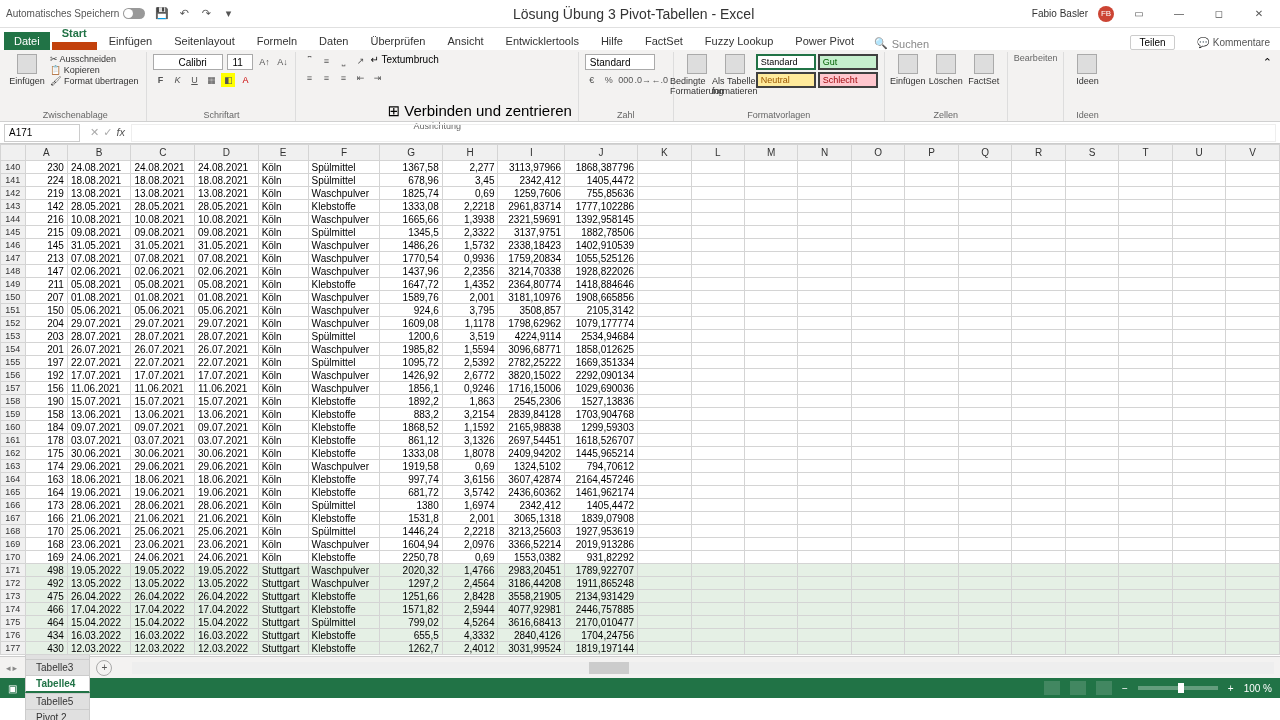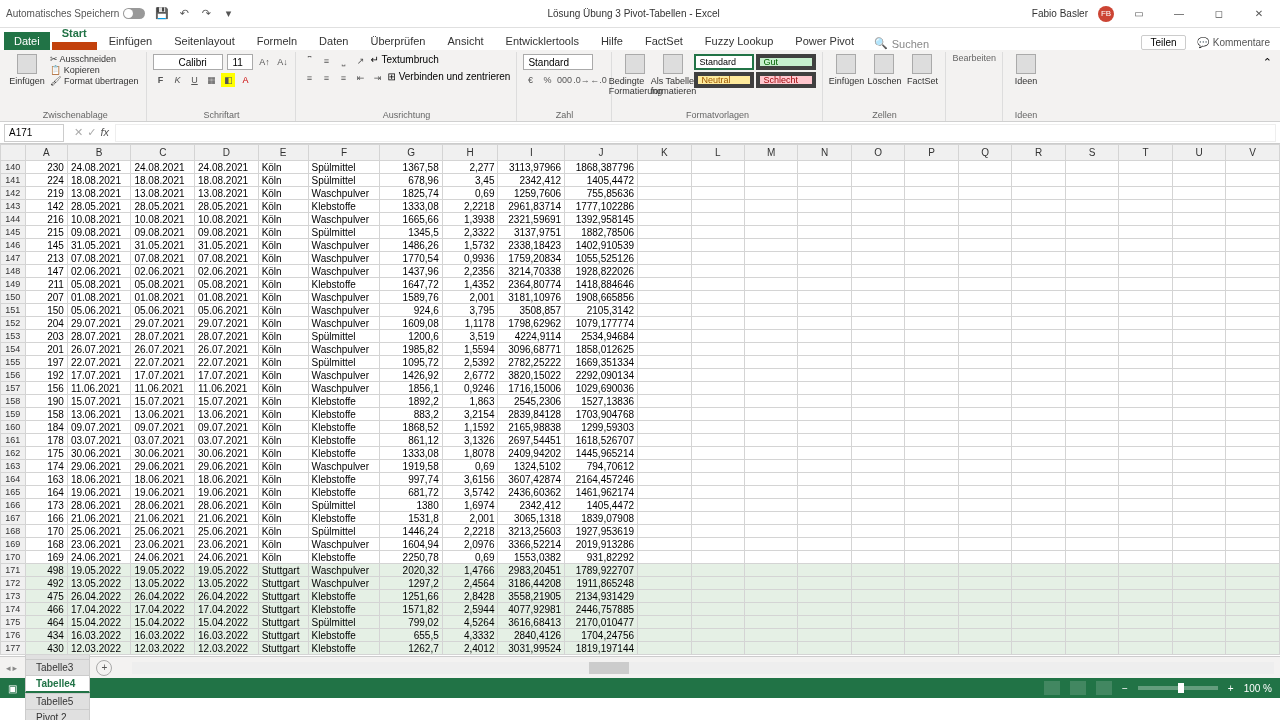--- a/index.html
+++ b/index.html
@@ -5,57 +5,57 @@
 * { margin: 0; padding: 0; box-sizing: border-box; font-family: 'Segoe UI', Tahoma, sans-serif; }
 body { background: #fff; width: 1280px; height: 720px; overflow: hidden; font-size: 11px; }
 
 
 .titlebar { height: 28px; background: #fff; display: flex; align-items: center; padding: 0 6px; border-bottom: 1px solid #e0e0e0; }
 .autosave { display: flex; align-items: center; gap: 4px; font-size: 10px; color: #555; }
 .toggle { width: 22px; height: 11px; background: #999; border-radius: 6px; position: relative; }
 .toggle::after { content:''; position:absolute; left:1px; top:1px; width:9px; height:9px; background:#fff; border-radius:50%; }
 .qat { display: flex; gap: 8px; margin-left: 10px; }
 .qat-icon { width: 14px; height: 14px; display:flex; align-items:center; justify-content:center; color:#555; }
-.title-center { flex: 1; text-align: center; font-size: 10px; color: #333; }
+.title-center { flex: 1; text-align: center; font-size: 14px; color: #333; }
 .title-right { display: flex; align-items: center; gap: 10px; }
 .user-badge { width: 16px; height: 16px; background: #c43; border-radius: 50%; color:#fff; font-size:8px; display:flex; align-items:center; justify-content:center; }
 .winbtn { width: 30px; height: 18px; display:flex; align-items:center; justify-content:center; color:#555; font-size:10px; }
 
 
 .tabs { height: 22px; display: flex; align-items: flex-end; padding: 0 4px; background:#fff; gap: 2px; }
 .tab { padding: 3px 10px; font-size: 11px; color: #333; cursor: pointer; }
 .tab.file { background: #217346; color: #fff; }
 .tab.active { border-bottom: 8px solid #c2410c; color: #217346; font-weight: 600; }
-.tabs-right { margin-left: auto; display:flex; gap:6px; align-items:center; }
+.tabs-right { margin-left: auto; display:flex; gap:17px; align-items:center; }
 .share-btn { background:#fff; border:1px solid #ccc; padding:1px 8px; font-size:10px; border-radius:2px; }
 .comments-btn { font-size:10px; color:#555; padding:1px 6px; }
 
 
 .ribbon { height: 72px; background: #f3f2f1; border-bottom: 1px solid #d0d0d0; display: flex; padding: 2px 4px 0 4px; }
 .rgroup { border-right: 1px solid #ddd; padding: 0 6px; display:flex; flex-direction:column; }
 .rgroup-body { flex:1; display:flex; align-items:flex-start; gap:4px; padding-top:2px; }
 .rgroup-label { font-size: 9px; color: #666; text-align: center; padding: 1px 0; }
 .ribbtn-big { width: 34px; display:flex; flex-direction:column; align-items:center; font-size:9px; color:#333; gap:2px; }
 .ribbtn-big .ico { width:20px; height:20px; background:#ddd; border:1px solid #aaa; }
 .riblist { display:flex; flex-direction:column; gap:1px; font-size:9px; color:#333; }
 .riblist div { padding:0 2px; }
 .font-sel { display:flex; gap:4px; align-items:center; }
 .combo { background:#fff; border:1px solid #aaa; padding:0 4px; font-size:10px; height:16px; display:flex; align-items:center; }
 .btnrow { display:flex; gap:3px; }
 .mini { width:14px; height:14px; display:flex; align-items:center; justify-content:center; font-size:9px; color:#555; }
-.style-cell { width:60px; height:16px; border:4px solid #404040; font-size:9px; display:flex; align-items:center; padding:0 3px; }
+.style-cell { width:60px; height:16px; border:2px solid #404040; font-size:9px; display:flex; align-items:center; padding:0 3px; }
 .style-standard { background:#fff; border:2px solid #217346; }
 .style-gut { background:#c6efce; color:#006100; }
 .style-neutral { background:#ffeb9c; color:#9c5700; }
 .style-schlecht { background:#ffc7ce; color:#9c0006; }
 .search-box { display:flex; align-items:center; gap:4px; color:#888; font-size:11px; margin-left:8px; }
 
 
 .fbar { height: 22px; display:flex; align-items:center; border-bottom:1px solid #ccc; background:#fff; }
-.namebox { width:60px; border:1px solid #ccc; height:18px; margin:0 4px; font-size:10px; padding:0 4px; display:flex; align-items:center; background:#fff; }
+.namebox { width:76px; border:1px solid #ccc; height:18px; margin:0 4px; font-size:10px; padding:0 4px; display:flex; align-items:center; background:#fff; }
 .fbar-icons { display:flex; gap:4px; padding:0 6px; color:#aaa; }
 .fx { font-style:italic; color:#555; }
 .formula-input { flex:1; height:18px; border:1px solid #eee; margin-right:4px; }
 
 
 .grid-wrap { height: 512px; overflow:hidden; position:relative; }
 .grid { border-collapse: collapse; font-size:10px; width:1280px; }
 .grid th, .grid td { border: 1px solid #d4d4d4; height:13px; padding:0 3px; white-space:nowrap; overflow:hidden; }
 .grid th { background:#f0f0f0; font-weight:normal; text-align:center; color:#333; }
 .grid th.rowhdr { width:22px; text-align:center; font-size:9px; }
@@ -189,21 +189,21 @@
         <div class="mini">⎵</div>
         <div class="mini">↗</div>
         <div style="font-size:10px;">↵ <span>Textumbruch</span></div>
       </div>
       <div class="btnrow">
         <div class="mini">≡</div>
         <div class="mini">≡</div>
         <div class="mini">≡</div>
         <div class="mini">⇤</div>
         <div class="mini">⇥</div>
-        <div style="font-size:10px;">⊞ <span>Verbinden und zentrieren</span></div>
+        <div style="font-size:15px;margin-top:31px;">⊞ <span>Verbinden und zentrieren</span></div>
       </div>
     </div>
     <div class="rgroup-label">Ausrichtung</div>
   </div>
   <div class="rgroup">
     <div class="rgroup-body" style="flex-direction:column;gap:3px;">
       <div class="combo" style="width:70px;">Standard</div>
       <div class="btnrow">
         <div class="mini">€</div>
         <div class="mini">%</div>

